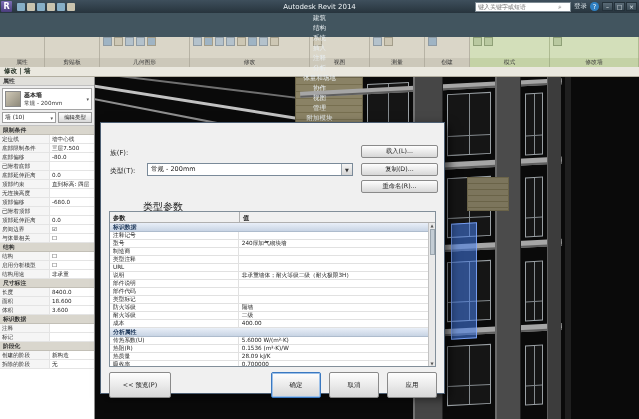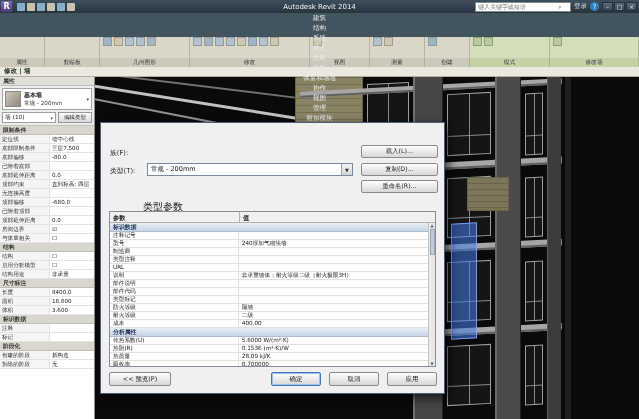--- a/index.html
+++ b/index.html
@@ -152,21 +152,21 @@
   .tsec{height:9px;line-height:9px;padding:0 3px;font-size:5.9px;font-weight:bold;color:#203a5c;
     background:linear-gradient(#e9eff8,#c8d4e4);border-bottom:1px solid #aebccd;}
   .trow{display:flex;height:8px;border-bottom:1px solid #e1e1e1;}
   .tc1{width:40.5%;padding:0 3px;border-right:1px solid #e1e1e1;line-height:7.5px;font-size:5.7px;
     white-space:nowrap;overflow:hidden;color:#222;}
   .tc2{flex:1;padding:0 3px;line-height:7.5px;font-size:5.7px;white-space:nowrap;overflow:hidden;}
   .vscroll{position:absolute;top:11px;right:0;bottom:0;width:7px;background:#e9e9e9;border-left:1px solid #c2c2c2;
     display:flex;flex-direction:column;align-items:center;font-size:4px;color:#555;}
   .vscroll .thumb{width:5px;height:26px;background:#c3ccd4;border:1px solid #9aa5ae;margin-top:1px;}
   .dfoot{position:absolute;left:0;right:0;top:249px;height:16px;}
-  .fbtn{position:absolute;height:14px;background:linear-gradient(#fefefe,#d7d7d7);border:1px solid #8a8a8a;
+  .fbtn{position:absolute;height:26px;background:linear-gradient(#fefefe,#d7d7d7);border:1px solid #8a8a8a;
     border-radius:2px;font-size:6.4px;font-family:"DejaVu Sans",sans-serif;color:#222;padding:0;}
   .preview{left:8px;width:62px;}
   .ok{left:170px;width:50px;border:1px solid #3a78c0;box-shadow:0 0 0 1px #9cc0e8 inset;}
   .cancel{left:228px;width:50px;}
   .apply{left:286px;width:50px;}
 </style>
 </head>
 <body>
 
 <div class="app">

